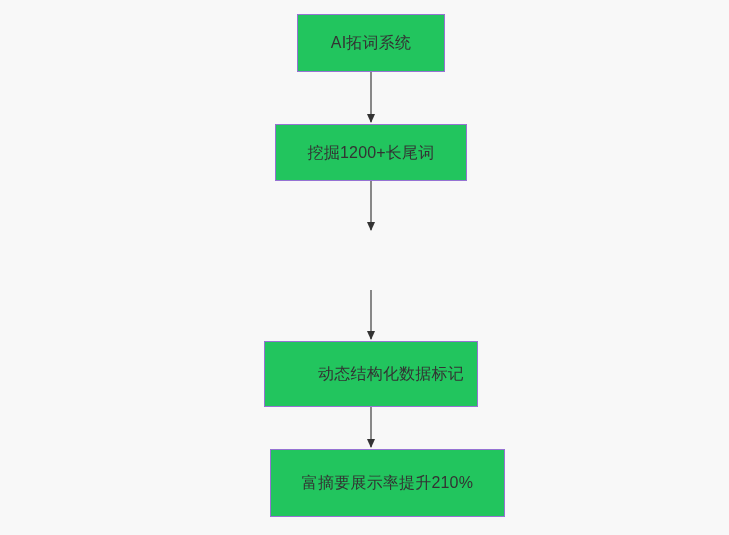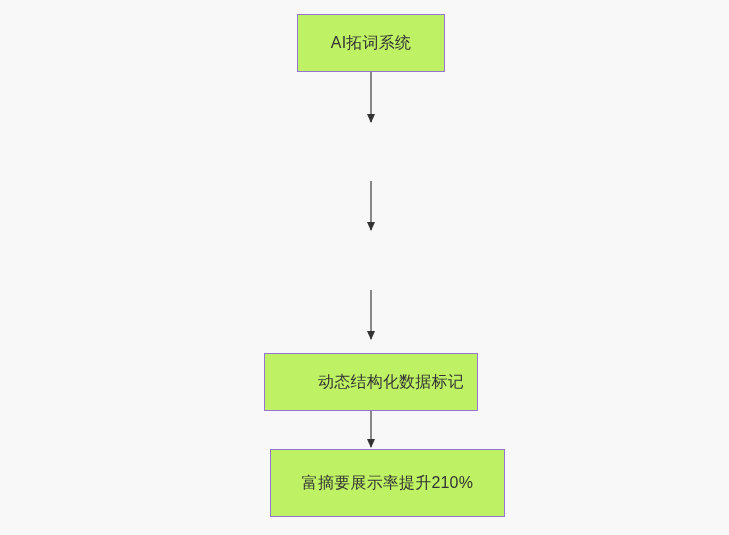--- a/index.html
+++ b/index.html
@@ -21,40 +21,40 @@
   .edge-layer {
     position: absolute;
     left: 0;
     top: 0;
     width: 729px;
     height: 535px;
   }
   .node {
     position: absolute;
     box-sizing: border-box;
-    background: #bef264;
+    background: #22c55e;
     border: 1px solid #9673d3;
     border-radius: 0px;
     display: flex;
     align-items: center;
     justify-content: center;
     text-align: left;
   }
   .node-label {
     font-size: 16px;
     line-height: 1.2;
     color: #333333;
     letter-spacing: 0.2px;
     white-space: nowrap;
   }
   
   .n0 { left: 297px; top: 14px;  width: 148px; height: 58px; }
   .n1 { left: 275px; top: 124px; width: 192px; height: 57px; }
   .n2 { left: 261px; top: 232px; width: 221px; height: 58px; }
-  .n3 { left: 264px; top: 353px; width: 214px; height: 58px; padding-left: 40px; }
+  .n3 { left: 264px; top: 341px; width: 214px; height: 66px; padding-left: 40px; }
   .n4 { left: 246px; top: 449px; width: 235px; height: 68px; margin-left: 24px; }
 </style>
 </head>
 <body>
 
 <div id="flowchart-canvas">
 
   <svg class="edge-layer" viewBox="0 0 729 535" width="729" height="535" xmlns="http://www.w3.org/2000/svg">
     <defs>
       <marker id="arrowhead" markerWidth="10" markerHeight="8" refX="8" refY="4" orient="auto" markerUnits="userSpaceOnUse">
@@ -64,20 +64,23 @@
     <line x1="371" y1="72" x2="371" y2="122" stroke="#888888" stroke-width="2" marker-end="url(#arrowhead)"></line>
     <line x1="371" y1="181" x2="371" y2="230" stroke="#888888" stroke-width="2" marker-end="url(#arrowhead)"></line>
     <line x1="371" y1="290" x2="371" y2="339" stroke="#888888" stroke-width="2" marker-end="url(#arrowhead)"></line>
     <line x1="371" y1="399" x2="371" y2="447" stroke="#888888" stroke-width="2" marker-end="url(#arrowhead)"></line>
   </svg>
 
   <div class="node n0">
     <span class="node-label">AI拓词系统</span>
   </div>
 
+  <div class="node n1">
+    <span class="node-label">挖掘1200+长尾词</span>
+  </div>
 
 
   <div class="node n3">
     <span class="node-label">动态结构化数据标记</span>
   </div>
 
   <div class="node n4">
     <span class="node-label">富摘要展示率提升210%</span>
   </div>
 

